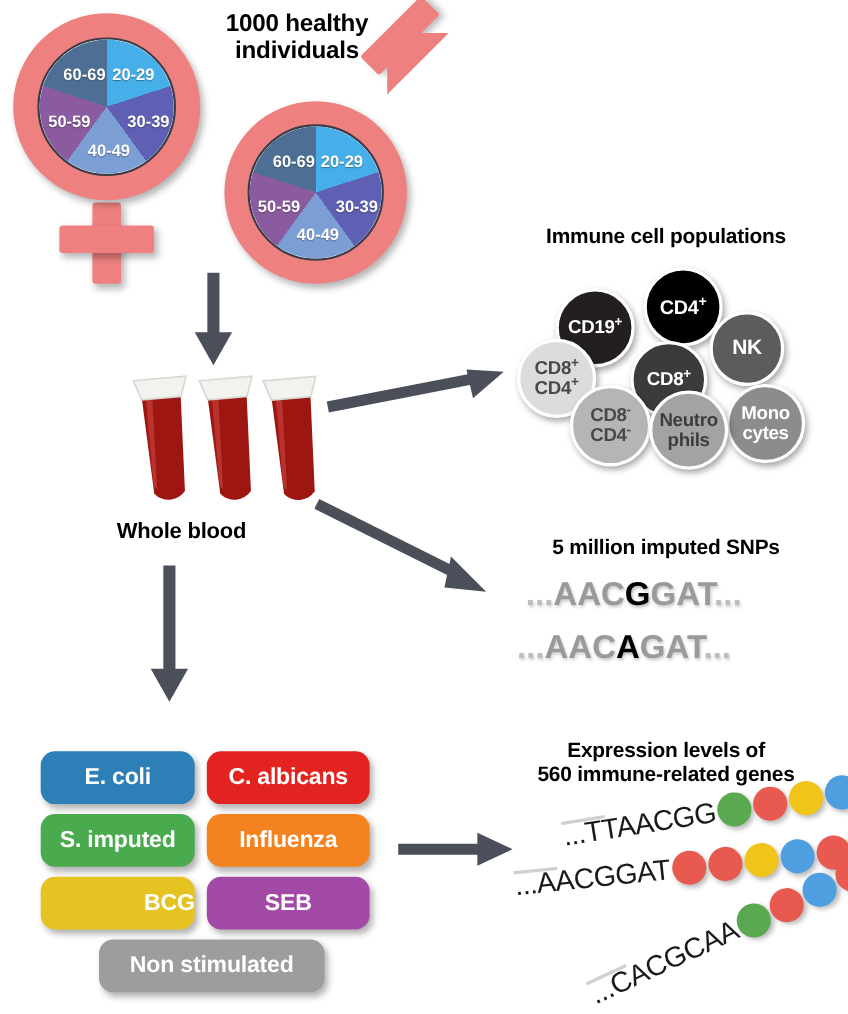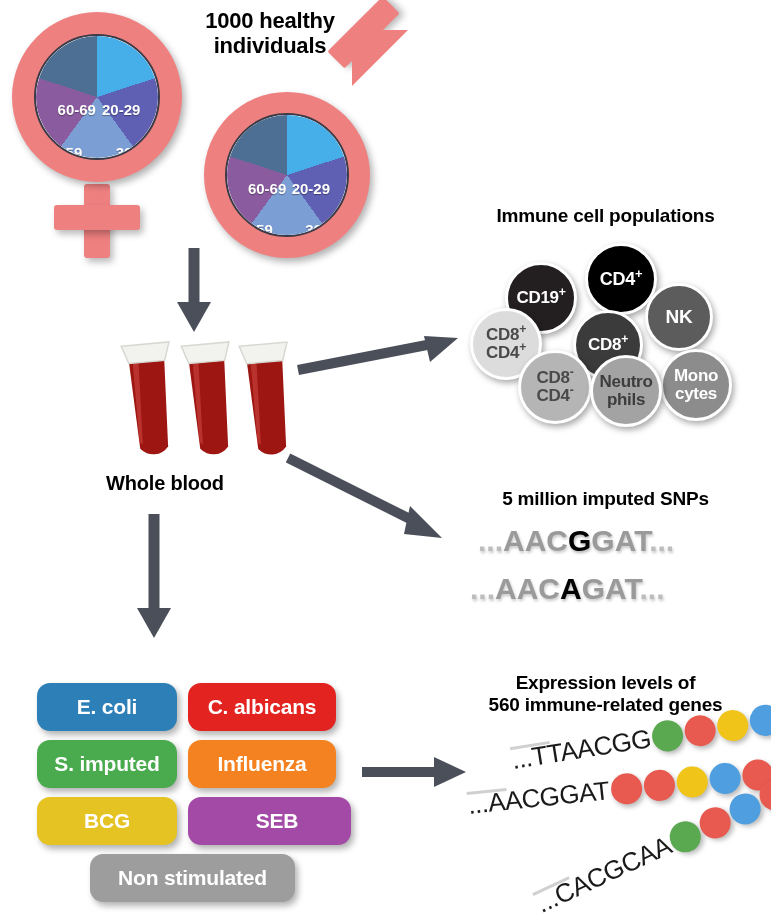--- a/index.html
+++ b/index.html
@@ -55,21 +55,20 @@
     left: 0; top: 0;
     width: 100%; height: 100%;
   }
   .seg-label {
     position: absolute;
     color: #ffffff;
     font-weight: bold;
     white-space: nowrap;
     transform: translate(-50%, -50%);
     text-shadow: 0 1px 1px rgba(0,0,0,0.35);
-    margin-top: 41px;
   }
   .bar {
     position: absolute;
     background: #ef8080;
     box-shadow: 3px 4px 7px rgba(0,0,0,0.28);
   }
 
   
   #f-stem  { left: 84px;  top: 184px; width: 26px; height: 74px; border-radius: 3px; }
   #f-cross { left: 54px;  top: 205px; width: 86px; height: 25px; border-radius: 3px; }
@@ -287,24 +286,24 @@
       </div>
       <div class="pill" style="left: 188px; top: 683px; width: 148px; height: 48px; background: rgb(226, 35, 31);">
         <span>C. albicans</span>
       </div>
       <div class="pill" style="left: 37px; top: 740px; width: 140px; height: 48px; background: rgb(74, 171, 78);">
         <span>S. imputed</span>
       </div>
       <div class="pill" style="left: 188px; top: 740px; width: 148px; height: 48px; background: rgb(245, 130, 32);">
         <span>Influenza</span>
       </div>
-      <div class="pill" style="left: 37px; top: 797px; width: 140px; height: 48px; background: rgb(229, 195, 34);">
+      <div class="pill" style="left: 37px; top: 797px; width: 140px; height: 48px; background: rgb(229, 195, 34); justify-content: flex-end;">
         <span>BCG</span>
       </div>
-      <div class="pill" style="left: 188px; top: 797px; width: 148px; height: 48px; background: rgb(163, 74, 166); padding-left: 15px;">
+      <div class="pill" style="left: 188px; top: 797px; width: 148px; height: 48px; background: rgb(163, 74, 166);">
         <span>SEB</span>
       </div>
       <div class="pill" style="left: 90px; top: 854px; width: 205px; height: 48px; background: rgb(157, 157, 157);">
         <span>Non stimulated</span>
       </div>
     </div>
 
   <svg class="arrow" style="left:360px; top:752px;" width="112" height="40">
     <line x1="2" y1="20" x2="78" y2="20" stroke="#4b4f5a" stroke-width="10"></line>
     <polygon points="106,20 74,5 74,35" fill="#4b4f5a"></polygon>

